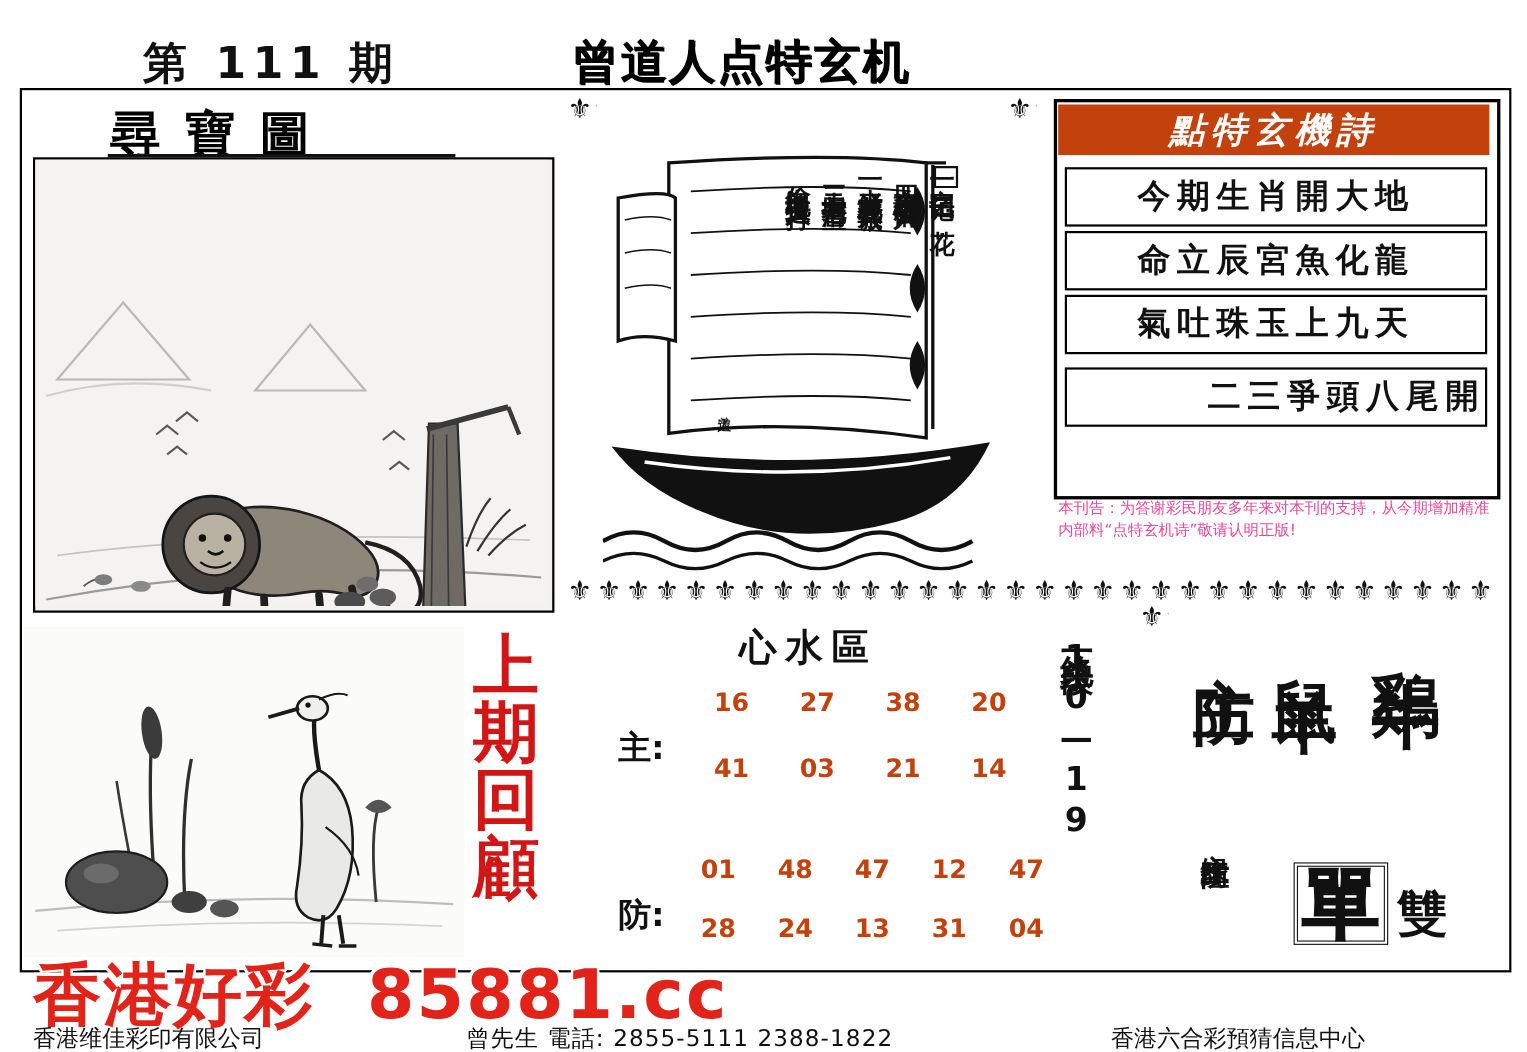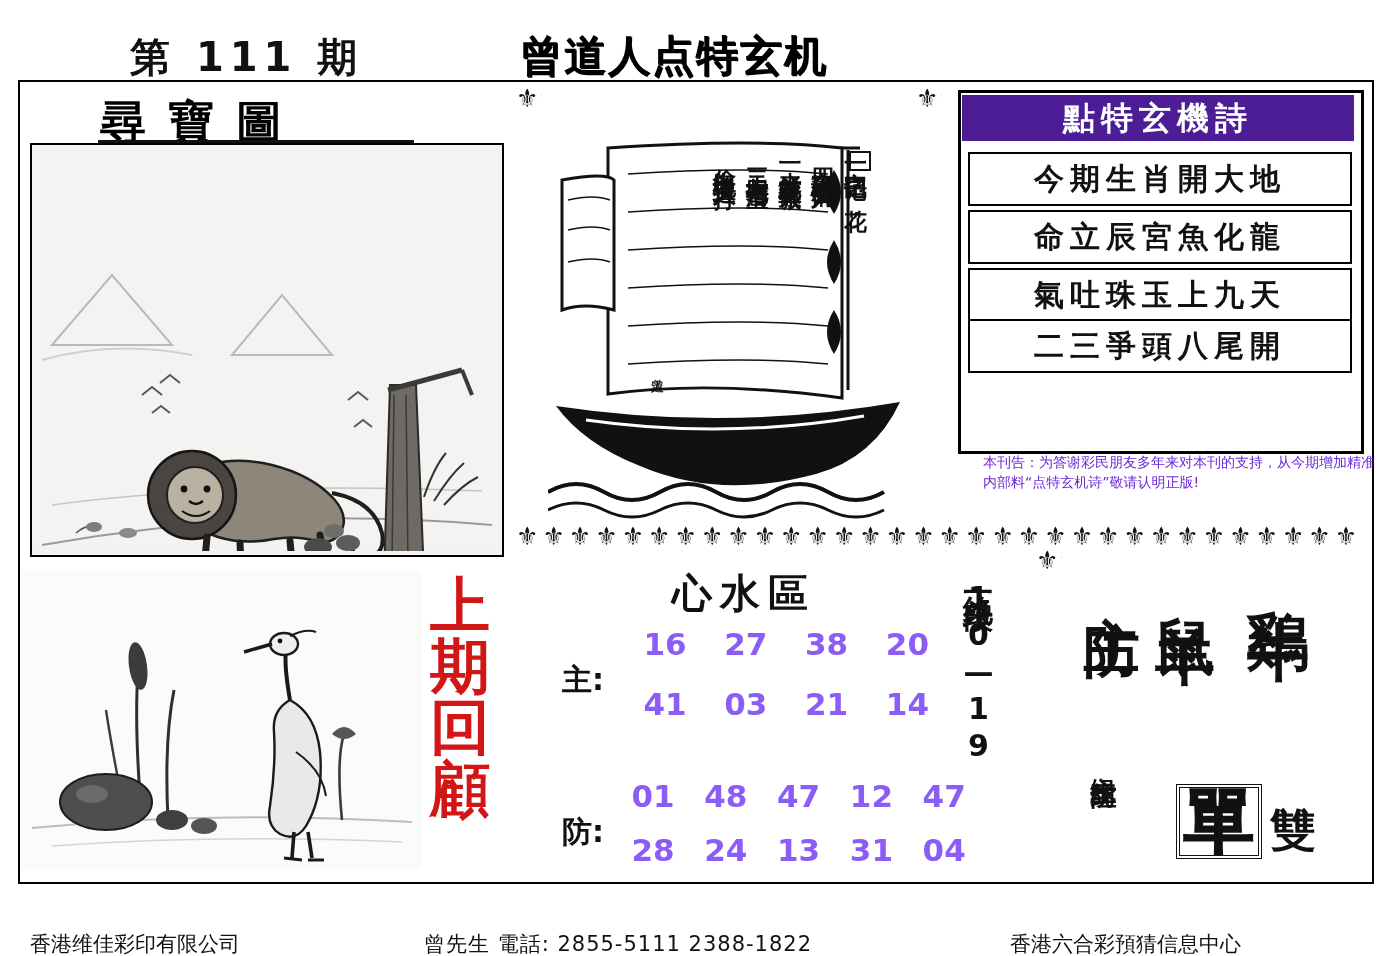--- a/index.html
+++ b/index.html
@@ -40,31 +40,31 @@
 
   
   .ship{position:absolute;left:548px;top:120px;width:360px;height:400px;}
   .poem-v{position:absolute;left:640px;top:150px;width:230px;height:290px;display:flex;flex-direction:row-reverse;gap:4px;}
   .poem-col{writing-mode:vertical-rl;text-orientation:upright;font-size:23px;line-height:1.25;letter-spacing:3px;color:#111;
             font-family:"DejaVu Serif",serif;font-weight:bold;}
   .poem-sign{position:absolute;left:648px;top:368px;writing-mode:vertical-rl;text-orientation:upright;font-size:13px;color:#111;letter-spacing:1px;}
 
   
   .rbox{position:absolute;left:958px;top:90px;width:400px;height:358px;border:3px solid #000;background:#fff;}
-  .rbox-title{position:absolute;left:962px;top:95px;width:392px;height:46px;background:#4c1d95;color:#fff;
-              font-size:32px;font-weight:bold;letter-spacing:6px;text-align:center;line-height:46px;}
+  .rbox-title{position:absolute;left:962px;top:95px;width:392px;height:46px;background:#c2410c;color:#fff;
+              font-size:32px;font-weight:bold;letter-spacing:6px;text-align:center;line-height:46px;font-style:italic;}
   .rline{position:absolute;left:968px;width:380px;height:50px;border:2px solid #000;text-align:center;line-height:50px;
          font-size:30px;font-weight:bold;letter-spacing:6px;color:#111;background:#fff;}
-  .note{position:absolute;left:962px;top:452px;width:398px;font-size:14px;line-height:1.45;color:#6d28d9;letter-spacing:0px;margin-left:21px;}
-
-  
-  .xinshui{position:absolute;left:672px;top:566px;font-size:40px;font-weight:bold;letter-spacing:8px;color:#111;}
+  .note{position:absolute;left:962px;top:452px;width:398px;font-size:14px;line-height:1.45;color:#ec4899;letter-spacing:0px;}
+
+  
+  .xinshui{position:absolute;left:672px;top:566px;font-size:34px;font-weight:bold;letter-spacing:8px;color:#111;}
   .lbl-zhu{position:absolute;left:562px;top:660px;font-size:30px;font-weight:bold;color:#111;}
   .lbl-fang{position:absolute;left:562px;top:812px;font-size:30px;font-weight:bold;color:#111;}
-  .numrow{position:absolute;font-size:31px;font-weight:bold;color:#8b5cf6;letter-spacing:0;}
+  .numrow{position:absolute;font-size:23px;font-weight:bold;color:#c2410c;letter-spacing:0;}
   .numrow span{display:inline-block;width:70px;text-align:center;}
 
   
   .juesha{position:absolute;left:958px;top:572px;width:40px;height:300px;writing-mode:vertical-rl;text-orientation:upright;
           font-size:30px;font-weight:bold;color:#111;letter-spacing:2px;}
   .zhufang{position:absolute;left:1090px;top:570px;width:60px;writing-mode:vertical-rl;text-orientation:upright;
            font-size:56px;font-weight:bold;color:#111;letter-spacing:6px;}
   .zodiac1{position:absolute;left:1160px;top:568px;width:66px;writing-mode:vertical-rl;text-orientation:upright;
            font-size:60px;font-weight:bold;color:#111;letter-spacing:10px;}
   .zodiac2{position:absolute;left:1250px;top:560px;width:70px;writing-mode:vertical-rl;text-orientation:upright;
@@ -253,21 +253,21 @@
     <div class="poem-col">三二未归七清查,</div>
     <div class="poem-col">偷出绝技遭人打。</div>
   </div>
   <div class="poem-sign">曾道人</div>
 
   <div class="rbox"></div>
   <div class="rbox-title">點特玄機詩</div>
   <div class="rline" style="top:152px;">今期生肖開大地</div>
   <div class="rline" style="top:210px;">命立辰宮魚化龍</div>
   <div class="rline" style="top:268px;">氣吐珠玉上九天</div>
-  <div class="rline" style="top:319px;">二三爭頭八尾開</div>
+  <div class="rline" style="top:334px;text-align:right;">二三爭頭八尾開</div>
   <div class="note">本刊告：为答谢彩民朋友多年来对本刊的支持，从今期增加精准内部料“点特玄机诗”敬请认明正版!</div>
 
   <div class="xinshui">心水區</div>
   <div class="lbl-zhu">主:</div>
   <div class="lbl-fang">防:</div>
 
   <div class="numrow" style="left:630px;top:626px;">
     <span>16</span>
     <span>27</span>
     <span>38</span>
@@ -297,20 +297,24 @@
   <div class="juesha">绝杀一段10—19</div>
   <div class="zhufang">主防</div>
   <div class="zodiac1">鼠羊</div>
   <div class="zodiac2">鷄牛</div>
   <div class="lvhong">主绿防红</div>
   <div class="dan">
     <span class="dan-inner">單</span>
   </div>
   <div class="shuang">雙</div>
 
+  <div class="wm">
+    <span>香港好彩</span>
+    <span class="num" style="margin-left:24px;">85881</span><span class="cc">.cc</span>
+  </div>
 
   <div class="footer">
     <div class="ft-left">香港维佳彩印有限公司</div>
     <div class="ft-mid">曾先生   電話: 2855-5111   2388-1822</div>
     <div class="ft-right">香港六合彩預猜信息中心</div>
   </div>
 
 </div>
 
 </body></html>

